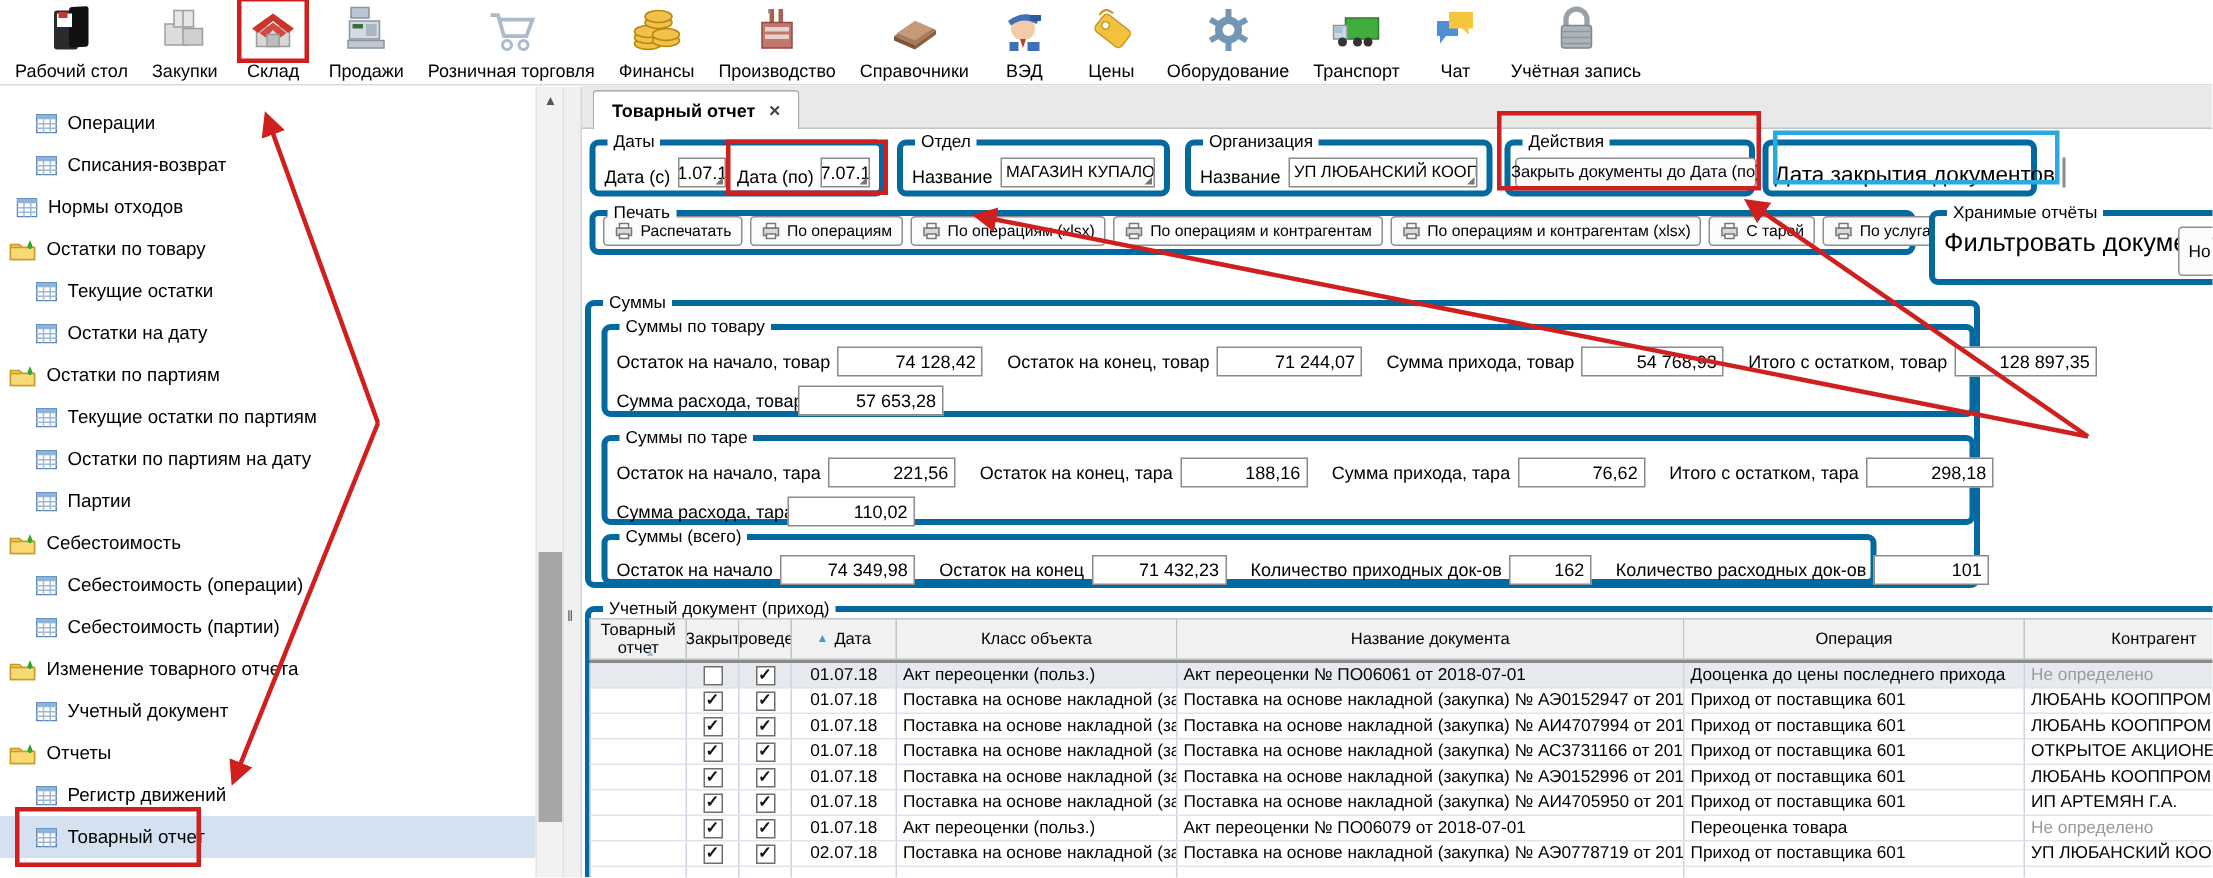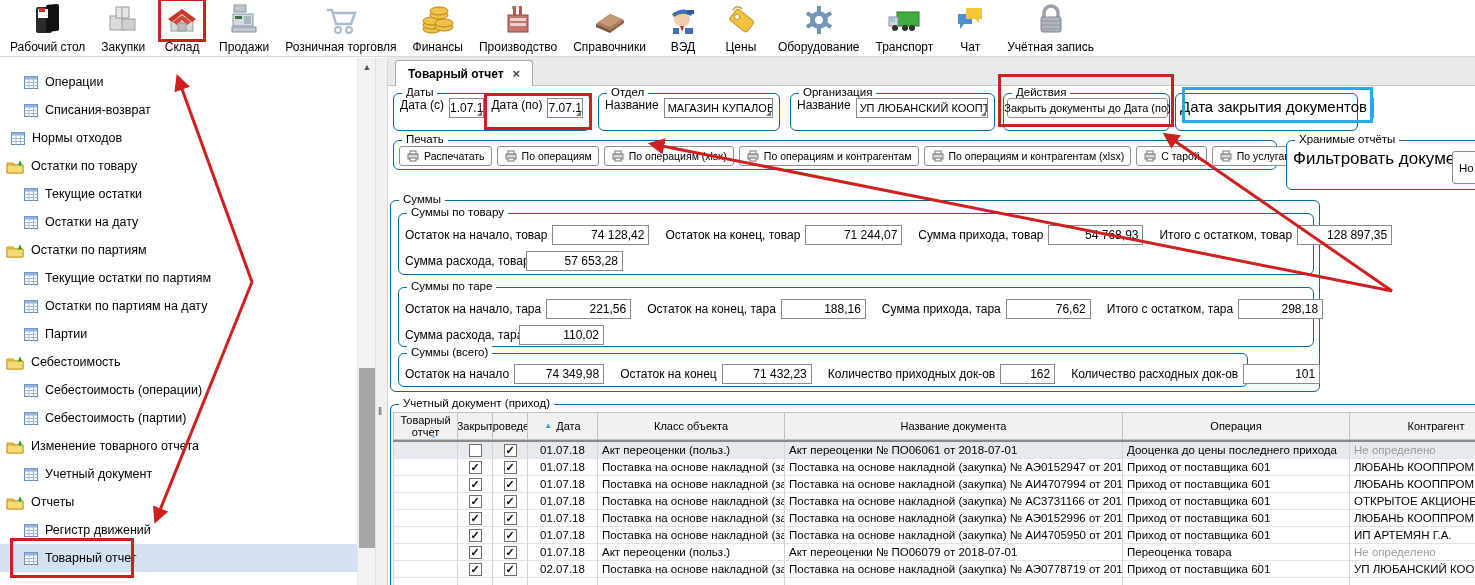--- a/index.html
+++ b/index.html
@@ -35,23 +35,23 @@
   .splitter .grip { position:absolute; top:348px; left:2px; font-size:10px; color:#555; }
 
   
   .main { position:absolute; left:388px; top:57px; width:1087px; height:528px; background:#fff; }
   .tabstrip { position:absolute; left:0; top:0; width:1087px; height:29px; background:#e9e9e9; border-bottom:1px solid #c6c6c6; }
   .tab { position:absolute; left:7px; top:3px; height:26px; background:#fff; border:1px solid #a9a9a9; border-bottom:none;
     border-radius:3px 3px 0 0; padding:0 12px; display:flex; align-items:center; font-size:12px; font-weight:bold; }
   .tab .close { font-weight:bold; color:#444; margin-left:9px; font-size:13px; }
 
   
-  .gb { position:absolute; border:1px solid #0369a1; border-radius:6px; background:#fff; }
+  .gb { position:absolute; border:4px solid #0369a1; border-radius:6px; background:#fff; }
   .gb > .gb-label { position:absolute; top:-8px; left:8px; background:#fff; padding:0 4px; font-size:11.5px; white-space:nowrap; }
-  .gb-row { display:flex; align-items:flex-start; height:100%; padding:4px 6px 2px 6px; }
+  .gb-row { display:flex; align-items:flex-end; height:100%; padding:4px 6px 2px 6px; }
 
   .fld { background:#fff; border:1px solid #8a8a8a; height:20px; display:flex; align-items:center;
     font-size:12px; position:relative; overflow:hidden; white-space:nowrap; }
   .fld.combo::after { content:""; position:absolute; right:1px; bottom:1px;
     border-left:5px solid transparent; border-bottom:5px solid #777; }
   .fld.num { justify-content:flex-end; padding-right:4px; }
   .fld.ctr { justify-content:center; }
   .lbl { font-size:12px; white-space:nowrap; margin-right:5px; }
 
   .btn { background:#fcfcfc; border:1px solid #8f8f8f; border-radius:3px; height:20px;

